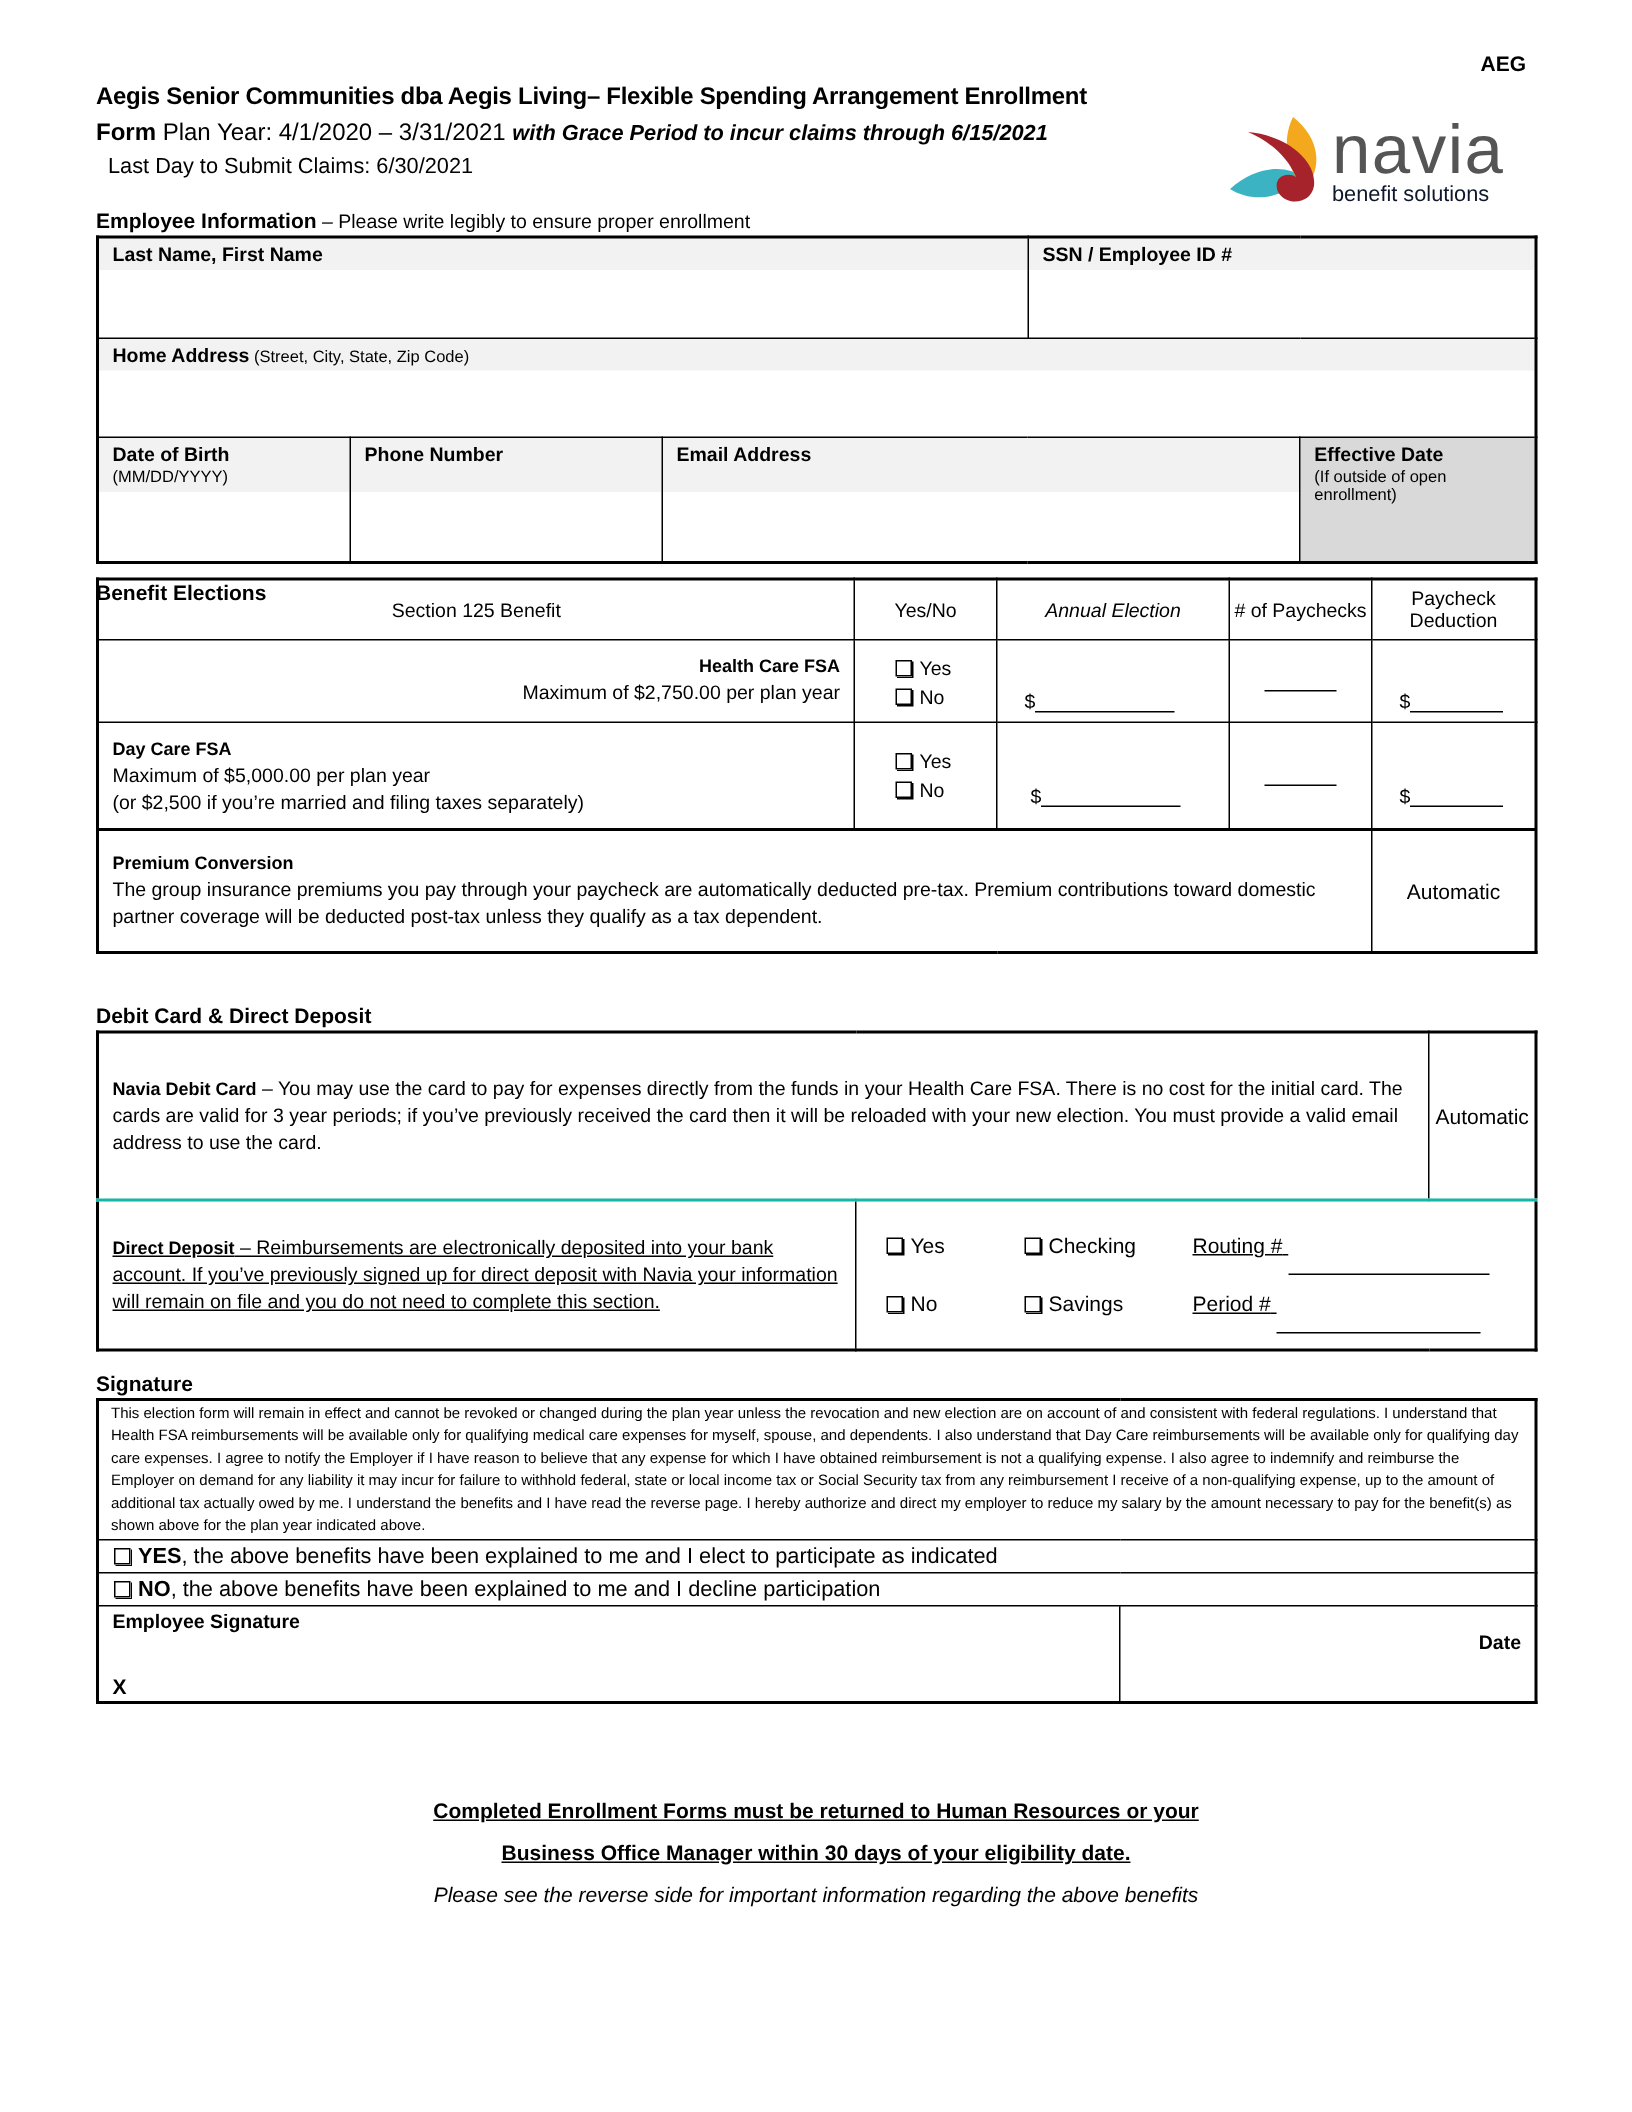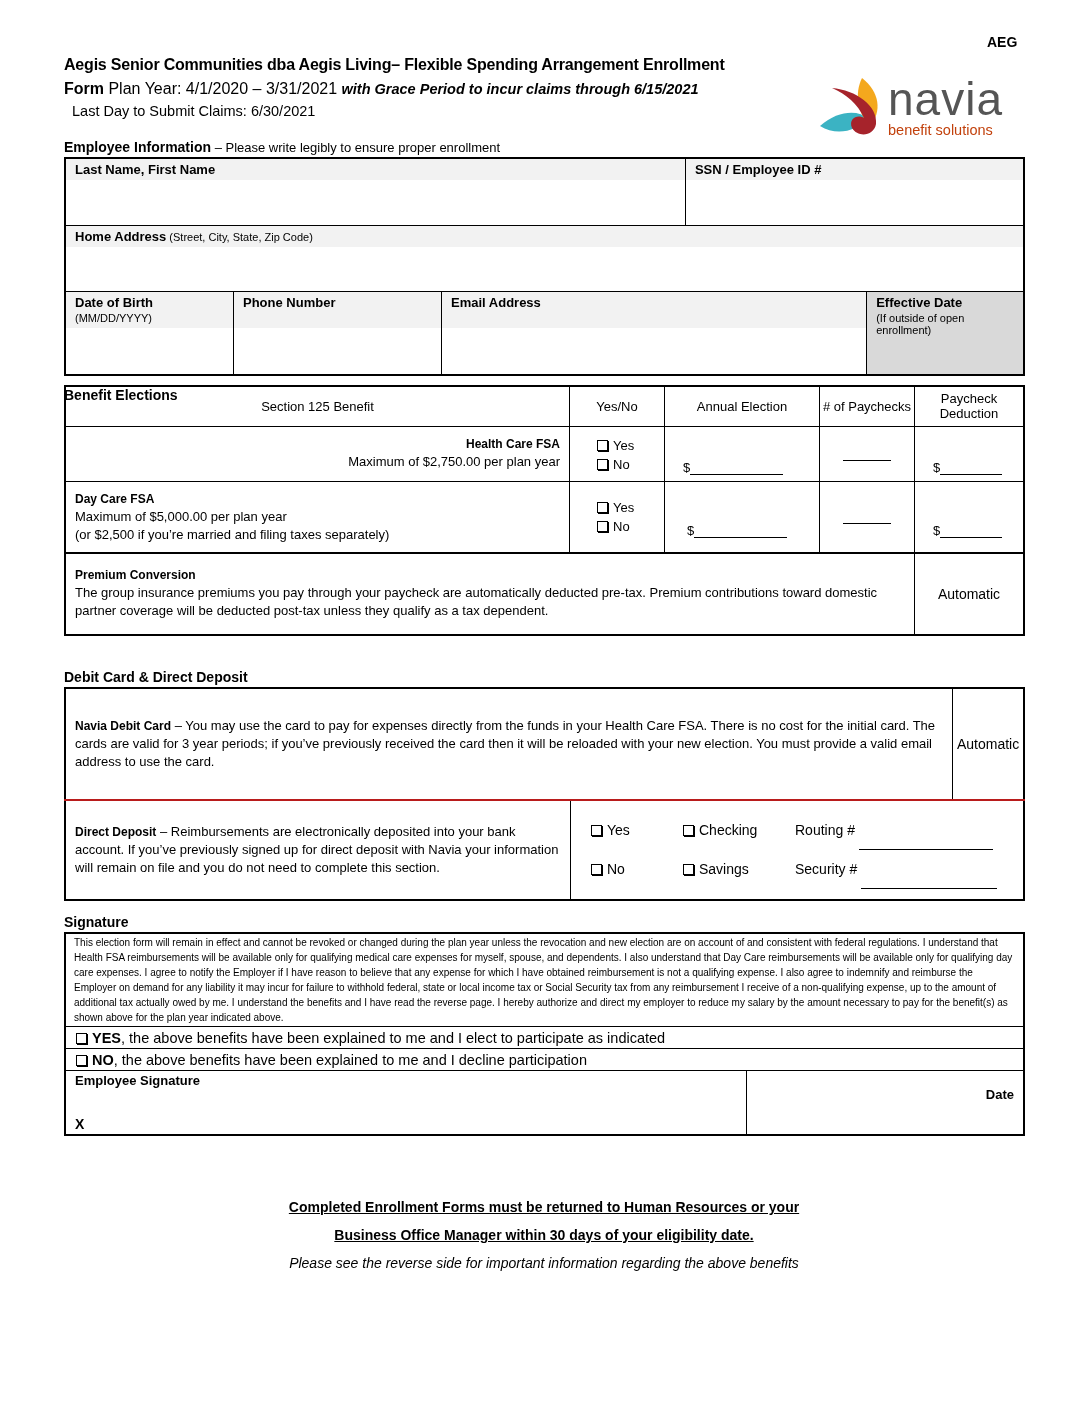--- a/index.html
+++ b/index.html
@@ -41,21 +41,21 @@
 </div>
 <div class="abs lastday">Last Day to Submit Claims: 6/30/2021</div>
 
 <div class="abs logo">
   <svg width="210" height="68" viewBox="0 0 210 68">
     <path d="M2 52 C 20 36, 40 36, 50 44 C 38 58, 18 62, 2 52 Z" fill="#3bb3c3"></path>
     <path d="M44 4 C 62 18, 64 38, 52 52 C 40 40, 36 20, 44 4 Z" fill="#f4a81d"></path>
     <path d="M14 14 C 38 16, 60 32, 58 50 C 56 62, 40 64, 34 54 C 30 44, 40 40, 46 44 C 40 30, 28 20, 14 14 Z" fill="#a6232b"></path>
   </svg>
   <div class="abs" style="left:70px;top:-2px;font-size:46px;color:#555;letter-spacing:1px;">navia</div>
-  <div class="abs" style="left:70px;top:48px;font-size:14.5px;color:#c2410c;">benefit solutions</div>
+  <div class="abs" style="left:70px;top:48px;font-size:14.5px;color:#0f172a;">benefit solutions</div>
 </div>
 
 <div class="abs sec-head" style="top:139px;">
   <span>Employee Information</span><span class="n"> – Please write legibly to ensure proper enrollment</span>
 </div>
 <table class="outer" style="top:157px;">
   <tbody>
       <tr>
     <td colspan="3" style="height:66px;width:640px;">
       <div class="lbl">Last Name, First Name</div>
@@ -85,21 +85,21 @@
   </tr>
 </tbody>
   </table>
 
 <div class="abs sec-head" style="top:387px;">Benefit Elections</div>
 <table class="outer" style="top:385px;">
   <tbody>
       <tr class="hdr" style="height:40px;">
     <td style="width:503px;">Section 125 Benefit</td>
     <td style="width:94px;">Yes/No</td>
-    <td style="width:154px;">Annual Election</td>
+    <td style="width:154px;font-style:italic;">Annual Election</td>
     <td style="width:94px;"># of Paychecks</td>
     <td>Paycheck Deduction</td>
   </tr>
   <tr style="height:55px;">
     <td class="cell-pad" style="padding-top:8px;text-align:right;">
       <b style="font-size:12px;">Health Care FSA</b><br>
       <span>Maximum of $2,750.00 per plan year</span>
     </td>
     <td style="padding:9px 0 0 27px;line-height:19px;">
       <div><span class="cb"></span><span>Yes</span></div>
@@ -135,30 +135,30 @@
 
 <div class="abs sec-head" style="top:669px;">Debit Card &amp; Direct Deposit</div>
 <table class="outer" style="top:687px;">
   <tbody>
       <tr style="height:112px;">
     <td colspan="2" class="cell-pad" style="vertical-align:middle;width:828px;">
       <b style="font-size:12px;">Navia Debit Card</b><span> – You may use the card to pay for expenses directly from the funds in your Health Care FSA. There is no cost for the initial card. The cards are valid for 3 year periods; if you’ve previously received the card then it will be reloaded with your new election. You must provide a valid email address to use the card.</span>
     </td>
     <td class="center" style="font-size:14px;">Automatic</td>
   </tr>
-  <tr style="height:100px;border-top:2px solid #b91c1c;">
+  <tr style="height:100px;border-top:2px solid #14b8a6;text-decoration:underline;">
     <td class="cell-pad" style="vertical-align:middle;width:486px;">
       <b style="font-size:12px;">Direct Deposit</b><span> – Reimbursements are electronically deposited into your bank account. If you’ve previously signed up for direct deposit with Navia your information will remain on file and you do not need to complete this section.</span>
     </td>
     <td colspan="2" style="vertical-align:middle;padding-left:20px;font-size:14px;line-height:39px;">
       <div>
         <span style="display:inline-block;width:92px;"><span class="cb"></span><span>Yes</span></span><span style="display:inline-block;width:112px;"><span class="cb"></span><span>Checking</span></span><span><span>Routing #</span> <span class="line" style="width:134px;height:14px;"></span></span>
       </div>
       <div>
-        <span style="display:inline-block;width:92px;"><span class="cb"></span><span>No</span></span><span style="display:inline-block;width:112px;"><span class="cb"></span><span>Savings</span></span><span><span>Security #</span> <span class="line" style="width:136px;height:14px;"></span></span>
+        <span style="display:inline-block;width:92px;"><span class="cb"></span><span>No</span></span><span style="display:inline-block;width:112px;"><span class="cb"></span><span>Savings</span></span><span><span>Period #</span> <span class="line" style="width:136px;height:14px;"></span></span>
       </div>
     </td>
   </tr>
 </tbody>
   </table>
 
 <div class="abs sec-head" style="top:914px;">Signature</div>
 <table class="outer" style="top:932px;">
   <tbody>
       <tr>

